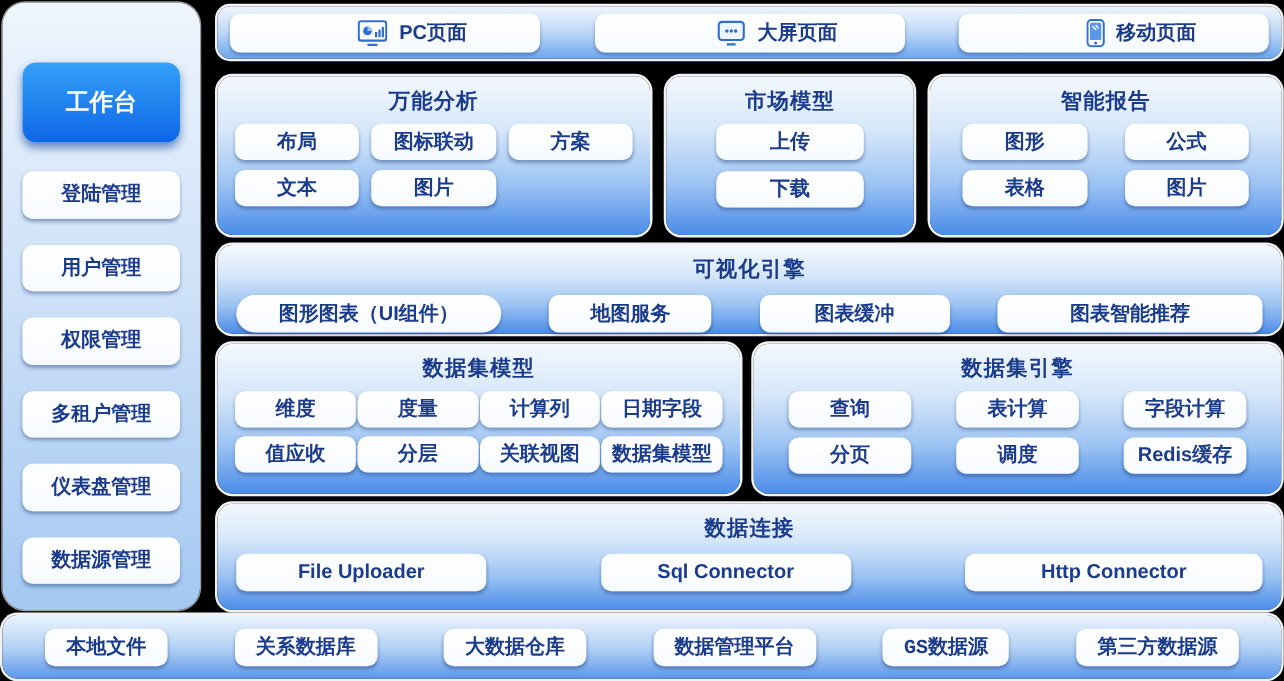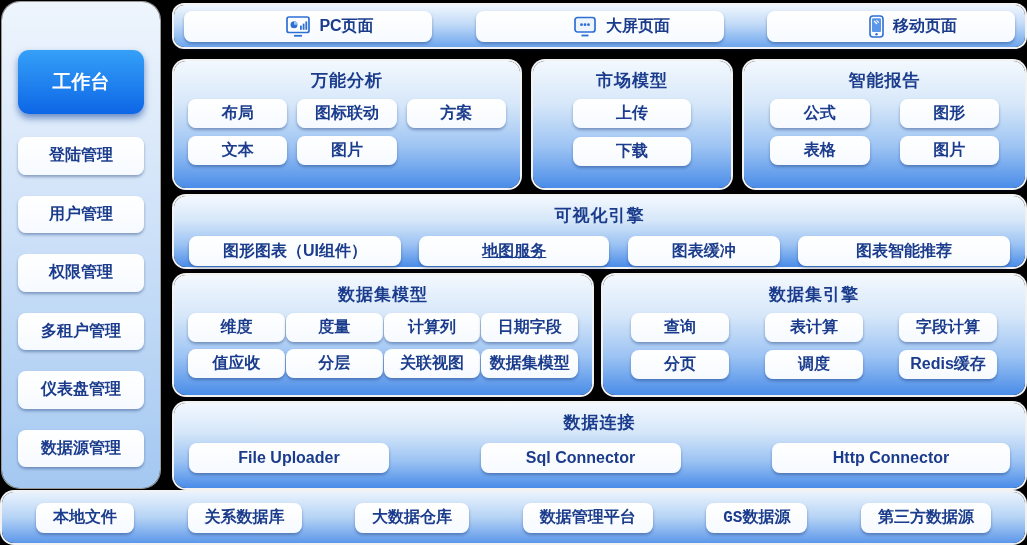--- a/index.html
+++ b/index.html
@@ -72,22 +72,22 @@
   .grid{display:grid;margin-top:7px;}
   #blk-analysis .grid{grid-template-columns:repeat(3,1fr);gap:8px 10px;padding:0 14px;}
   #blk-market .grid{grid-template-columns:118px;justify-content:center;gap:9px;}
   #blk-report .grid{grid-template-columns:1fr 1fr;gap:8px 30px;padding:0 26px;}
   #blk-dsmodel .grid{grid-template-columns:repeat(4,1fr);gap:7px 1px;padding:0 14px;}
   #blk-dsengine .grid{grid-template-columns:repeat(3,1fr);gap:8px 36px;padding:0 28px;}
   .grid .btn{height:29px;}
   .flexrow{display:flex;justify-content:space-between;align-items:center;
     padding:0 15px;margin-top:9px;}
   .flexrow .btn{height:30px;}
-  #row3 .btn:nth-child(1){width:212px;}
-  #row3 .btn:nth-child(2){width:190px;text-decoration:underline;}
+  #row3 .btn:nth-child(1){width:212px;border-radius:15px;}
+  #row3 .btn:nth-child(2){width:130px;}
   #row3 .btn:nth-child(3){width:152px;}
   #row3 .btn:nth-child(4){width:212px;}
   #row5 .btn:nth-child(1){width:200px;}
   #row5 .btn:nth-child(2){width:200px;}
   #row5 .btn:nth-child(3){width:238px;}
   
   #bottombar{
     position:absolute;left:2px;right:2px;top:492px;height:51px;
     border-radius:12px;
     display:flex;align-items:center;justify-content:space-between;
@@ -168,22 +168,22 @@
     <div id="blk-market" class="panel block">
       <div class="block-title">市场模型</div>
       <div class="grid">
         <div class="btn">上传</div>
         <div class="btn">下载</div>
       </div>
     </div>
     <div id="blk-report" class="panel block">
       <div class="block-title">智能报告</div>
       <div class="grid">
+        <div class="btn">图形</div>
         <div class="btn">公式</div>
-        <div class="btn">图形</div>
         <div class="btn">表格</div>
         <div class="btn">图片</div>
       </div>
     </div>
   </div>
 
   <div id="row3" class="row panel">
     <div class="block-title">可视化引擎</div>
     <div class="flexrow">
       <div class="btn">图形图表（UI组件）</div>

